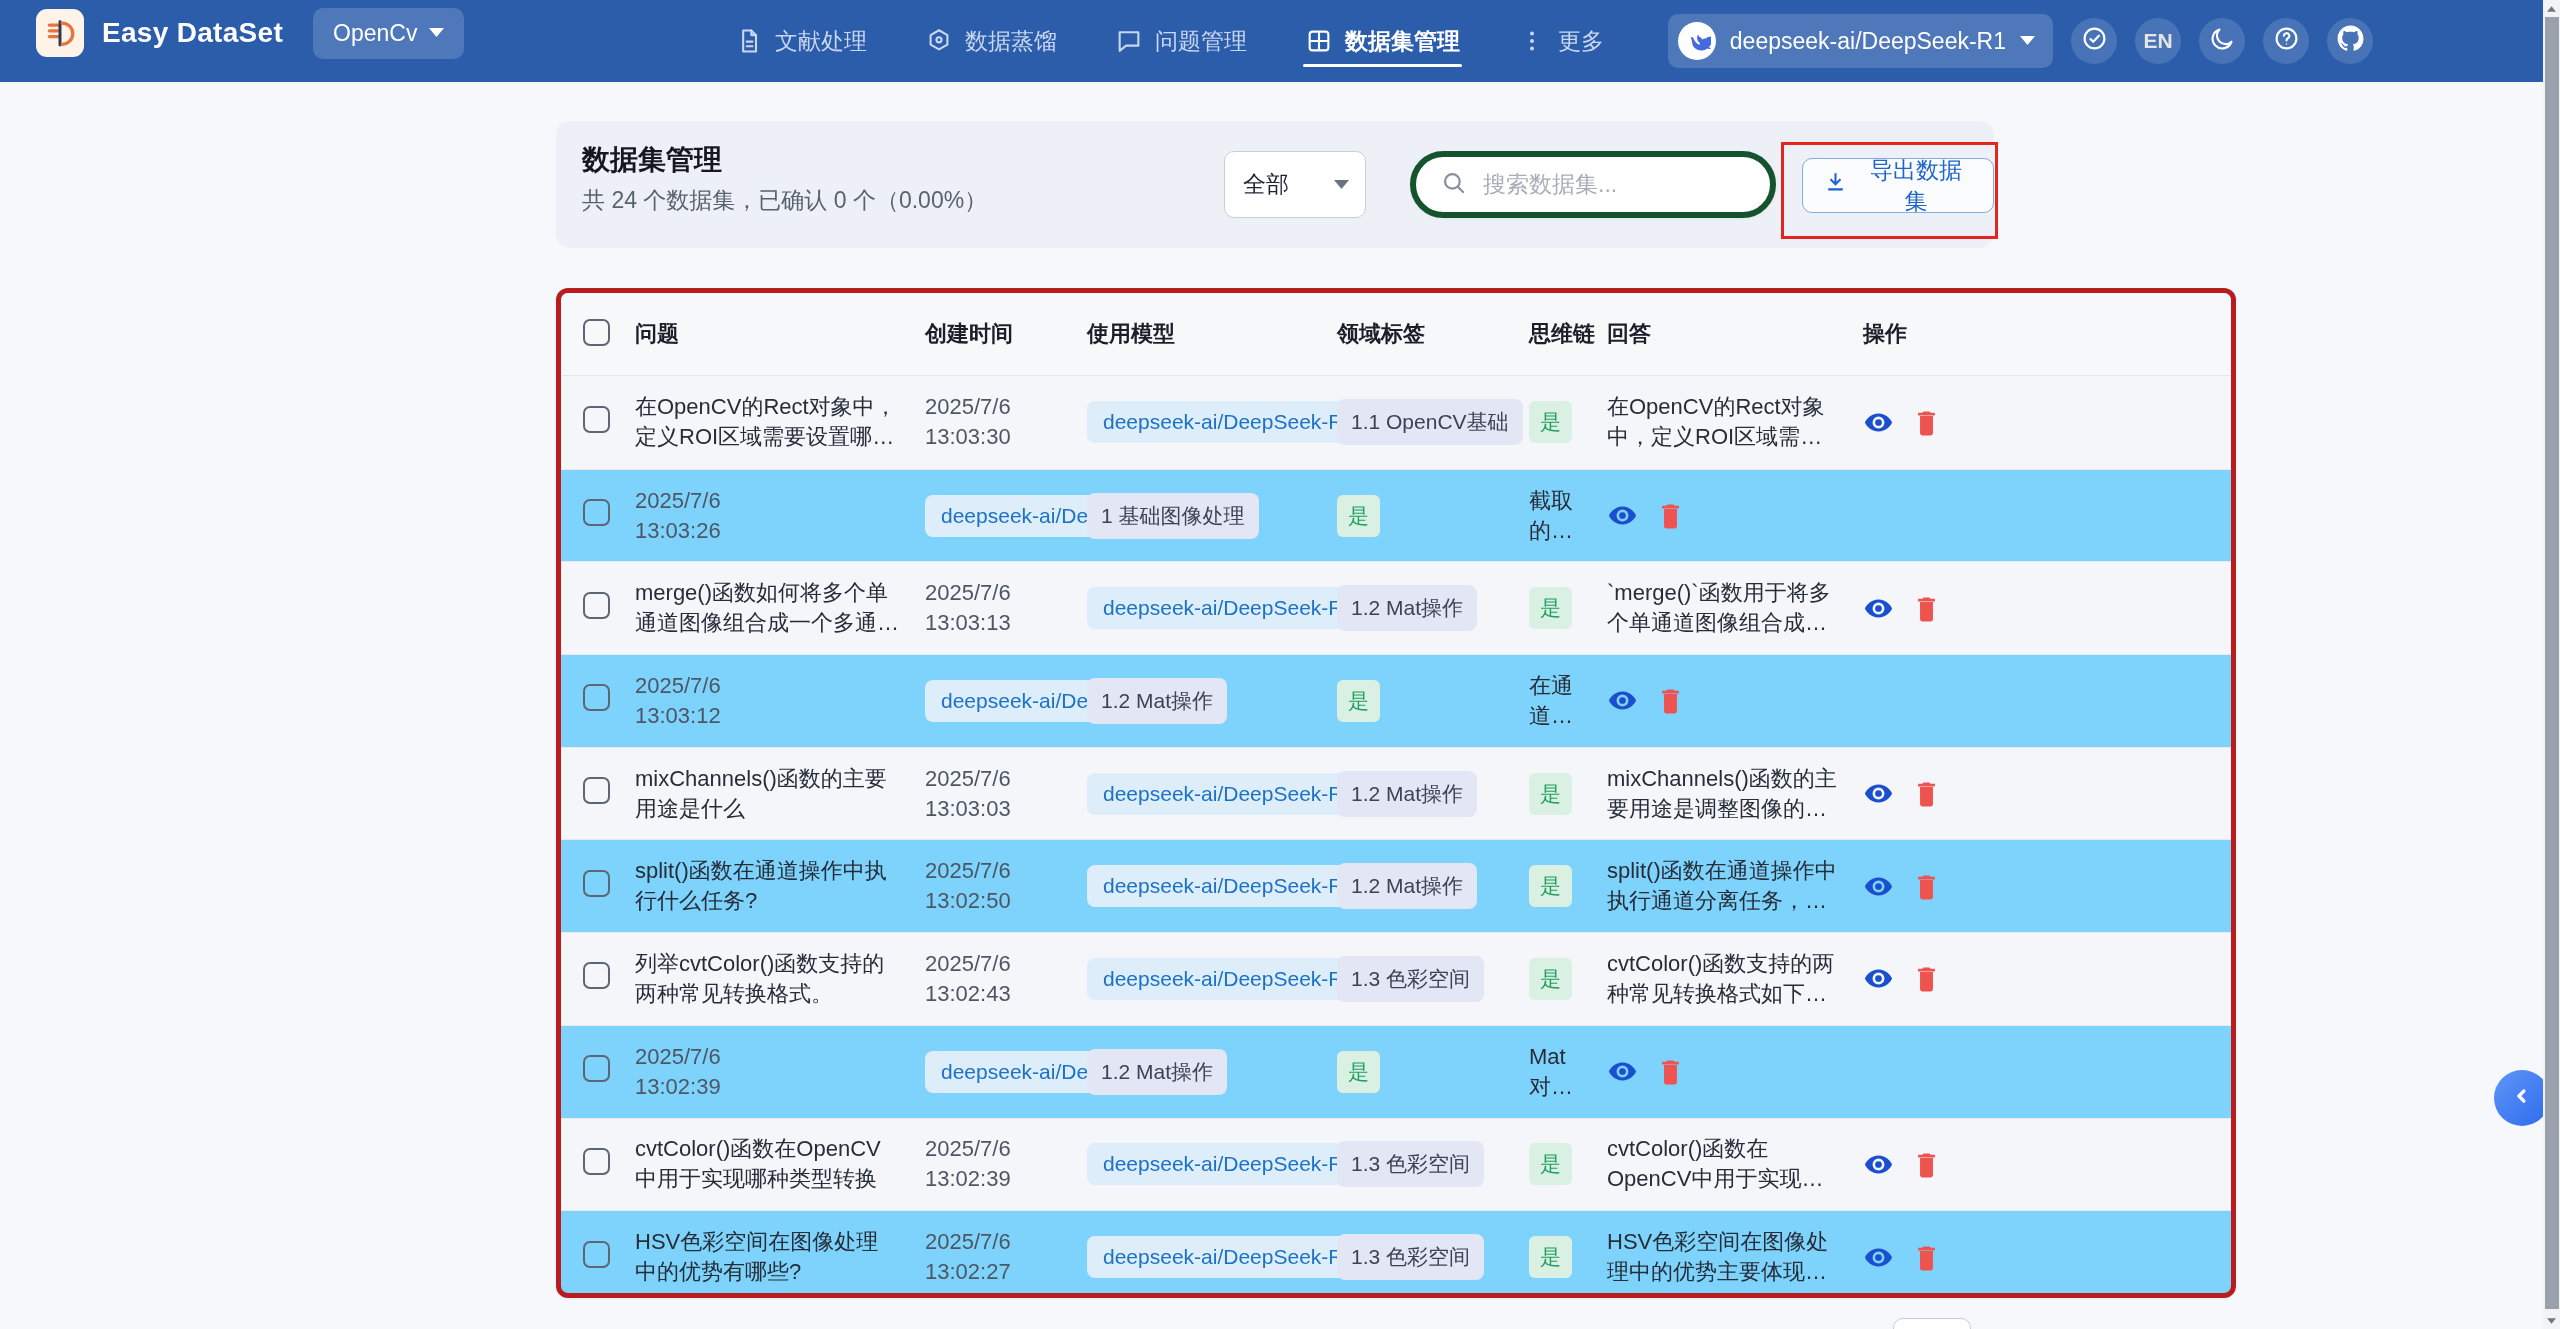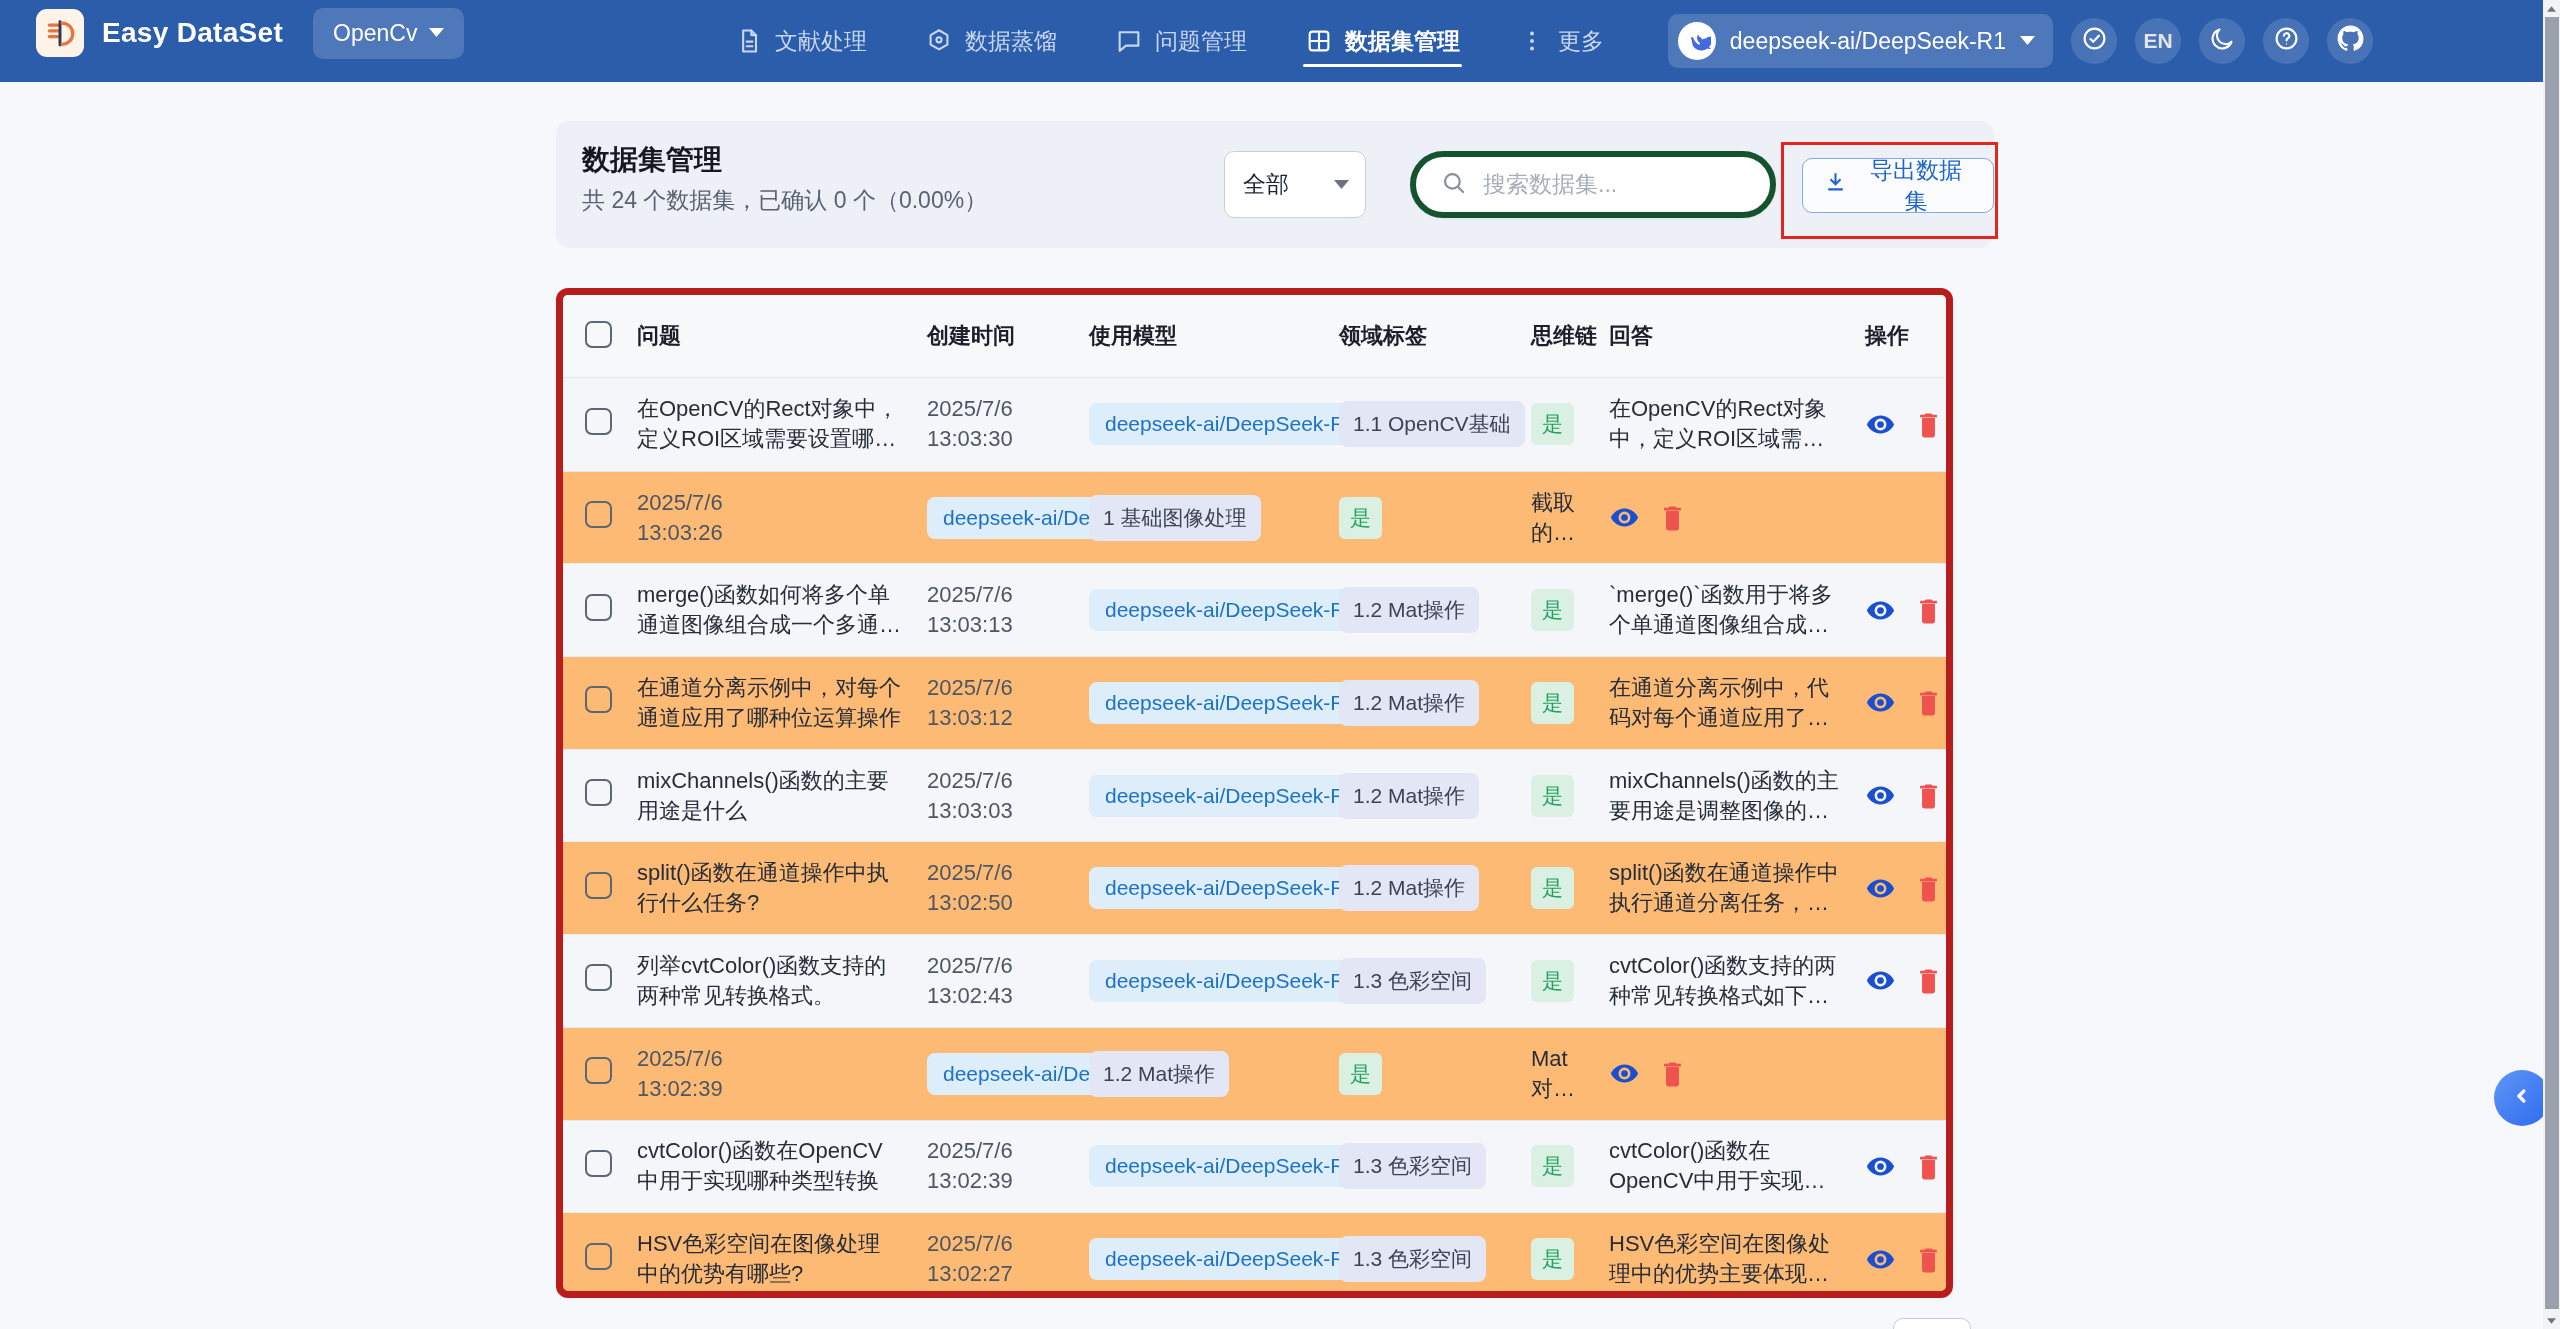--- a/index.html
+++ b/index.html
@@ -87,22 +87,22 @@
     display:flex; align-items:center; gap:11px; padding:0 20px;
     font-size:23px; color:#1f64c9; cursor:pointer; font-family:inherit;
   }
   .export-btn svg { width:25px; height:25px; }
   .annotation-box {
     position:absolute; left:1781px; top:142px; width:217px; height:97px;
     border:3px solid #e5241d; pointer-events:none; z-index:50;
   }
   
   .table-card {
-    position:absolute; left:556px; top:288px; width:1397px; height:1010px;
-    background:#fdba74; border:7px solid #b91c1c; border-radius:12px;
+    position:absolute; left:556px; top:288px; width:1680px; height:1010px;
+    background:#7dd3fc; border:5px solid #b91c1c; border-radius:12px;
     overflow:hidden; box-shadow:0 1px 3px rgba(30,40,60,.05);
   }
   .grid-8 {
     display:grid;
     grid-template-columns:74px 290px 162px 250px 192px 78px 256px 1fr;
     align-items:center;
   }
   .thead { height:83px; background:#f7f8fa; border-bottom:1px solid #e5e7eb; }
   .thead .hcell { font-size:22px; font-weight:700; color:#1a1f29; }
   .trow { height:92.7px; }
@@ -362,21 +362,20 @@
       <span class="icon-btn">
         <svg viewBox="0 0 24 24" fill="#ee5350">
               <path d="M7 20.2c0 1 .8 1.8 1.8 1.8h6.4c1 0 1.8-.8 1.8-1.8V7H7v13.2zM18.5 4.5h-3.2L14.2 3.4H9.8L8.7 4.5H5.5v2h13v-2z"></path>
             </svg>
       </span>
     </div>
   </div>
 
   <div class="trow grid-8">
     <div class="cell"><span class="checkbox"></span></div>
-    <div class="cell c-q">在通道分离示例中，对每个通道应用了哪种位运算操作</div>
     <div class="cell c-time">
       <span>2025/7/6</span>
       <span>13:03:12</span>
     </div>
     <div class="cell"><span class="pill pill-model">deepseek-ai/DeepSeek-R1</span></div>
     <div class="cell"><span class="pill pill-tag">1.2 Mat操作</span></div>
     <div class="cell"><span class="pill pill-cot">是</span></div>
     <div class="cell c-a">在通道分离示例中，代码对每个通道应用了位运算操...</div>
     <div class="cell c-actions">
       <span class="icon-btn">

